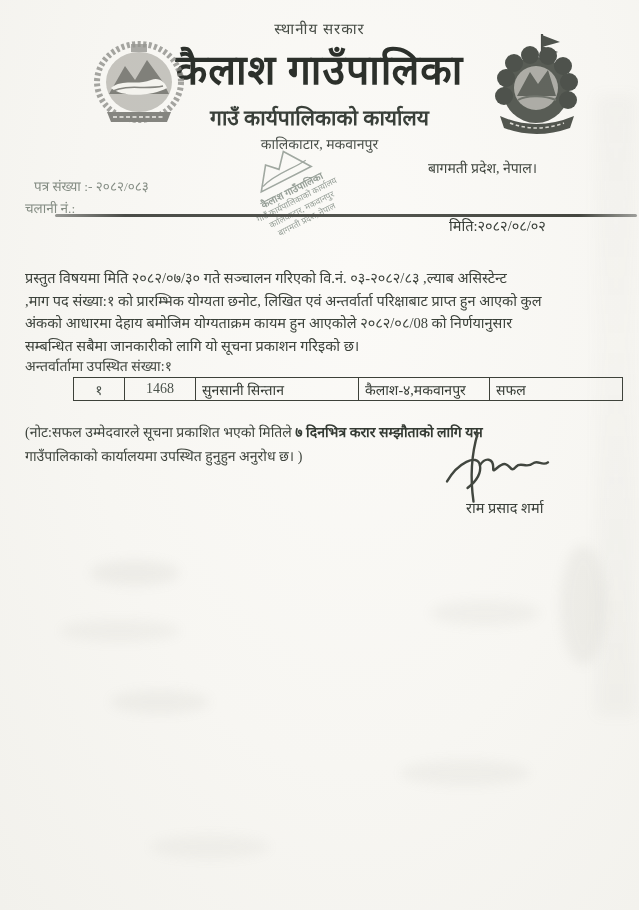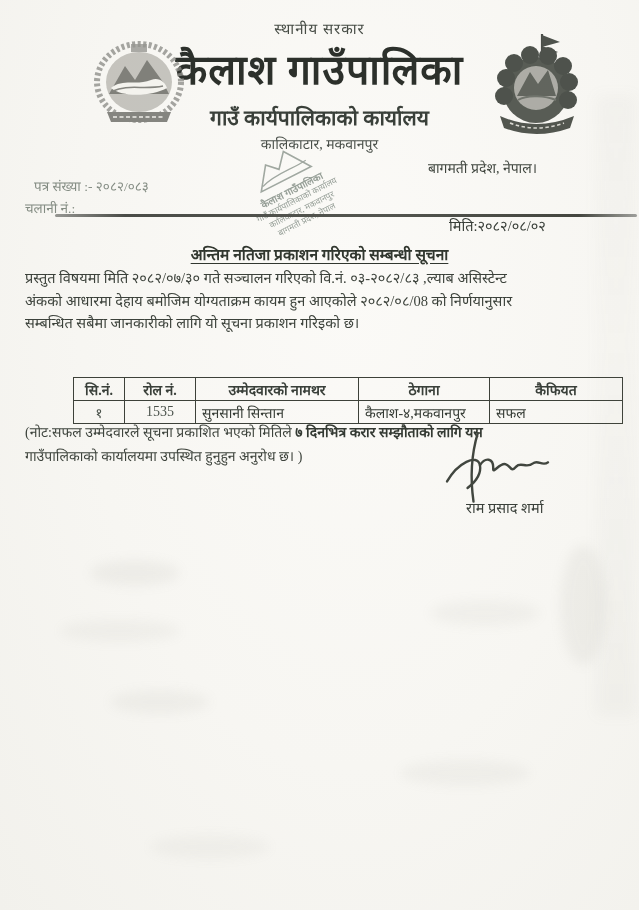--- a/index.html
+++ b/index.html
@@ -116,41 +116,35 @@
     <div class="s1">कैलाश गाउँपालिका</div>
     <div>गाउँ कार्यपालिकाको कार्यालय</div>
     <div>कालिकाटार, मकवानपुर</div>
     <div>बागमती प्रदेश, नेपाल</div>
   </div>
 
   <div class="abs rule"></div>
 
   <div class="abs dateline">मिति:२०८२/०८/०२</div>
 
-  <div class="abs center subject">अन्तिम नतिजा प्रकाशन गरिएको सम्बन्धी सूचना</div>
 
   <div class="abs body-text">
     <div>प्रस्तुत विषयमा मिति २०८२/०७/३० गते सञ्चालन गरिएको वि.नं. ०३-२०८२/८३ ,ल्याब असिस्टेन्ट</div>
+    <div>,माग पद संख्या:१ को प्रारम्भिक योग्यता छनोट, लिखित एवं अन्तर्वार्ता परिक्षाबाट प्राप्त हुन आएको कुल</div>
     <div>अंकको आधारमा देहाय बमोजिम योग्यताक्रम कायम हुन आएकोले २०८२/०८/08 को निर्णयानुसार</div>
     <div>सम्बन्धित सबैमा जानकारीको लागि यो सूचना प्रकाशन गरिइको छ।</div>
   </div>
 
+  <div class="abs attendance">अन्तर्वार्तामा उपस्थित संख्या:१</div>
 
   <table class="result">
     <tbody>
-        <tr>
-      <th class="col-sn">सि.नं.</th>
-      <th class="col-roll">रोल नं.</th>
-      <th class="col-name">उम्मेदवारको नामथर</th>
-      <th class="col-addr">ठेगाना</th>
-      <th class="col-remark">कैफियत</th>
-    </tr>
     <tr>
       <td class="col-sn">१</td>
-      <td class="col-roll">1535</td>
+      <td class="col-roll">1468</td>
       <td class="col-name">सुनसानी सिन्तान</td>
       <td class="col-addr">कैलाश-४,मकवानपुर</td>
       <td class="col-remark">सफल</td>
     </tr>
   </tbody>
     </table>
 
   <div class="abs note-line1">
     <span>(नोट:सफल उम्मेदवारले सूचना प्रकाशित भएको मितिले </span><span class="note-bold">७ दिनभित्र करार सम्झौताको लागि यस</span>
   </div>

